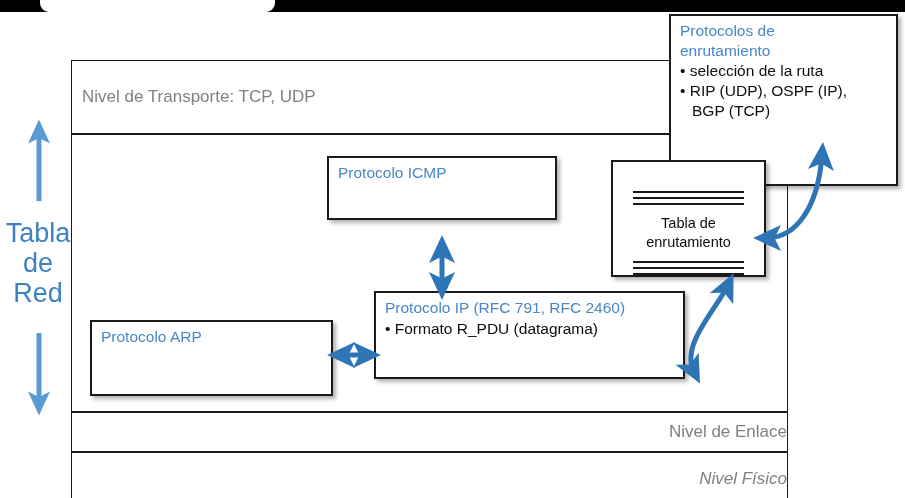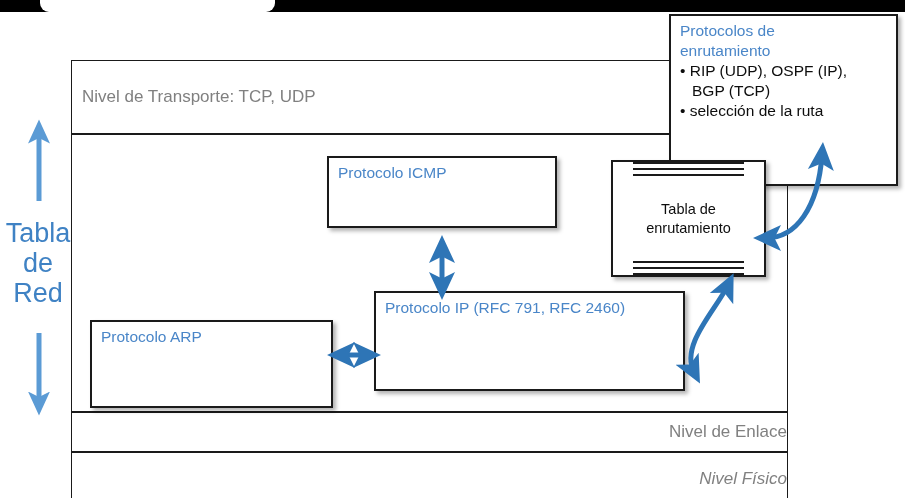--- a/index.html
+++ b/index.html
@@ -92,21 +92,21 @@
 
   
   .doc {
     position: absolute;
     box-sizing: border-box;
     background: #ffffff;
     border: 2px solid #1a1a1a;
     box-shadow: 3px 3px 4px rgba(0,0,0,0.30);
     display: flex;
     flex-direction: column;
-    justify-content: space-between;
+    justify-content: flex-end;
     align-items: center;
   }
   .doc .rules {
     width: 74%;
     display: flex;
     flex-direction: column;
     gap: 4px;
   }
   .doc .rules .r {
     height: 2px;
@@ -164,39 +164,40 @@
   </div>
 
   <div class="side-level" style="left:2px; top:218px; width:72px;">Tabla
 de
 Red</div>
 
   <div class="callout" style="left:669px; top:14px; width:229px; height:172px;">
     <div class="title">Protocolos de
 enrutamiento</div>
     <ul>
+      <li>selección de la ruta</li>
       <li>RIP (UDP), OSPF (IP),
 BGP (TCP)</li>
-      <li>selección de la ruta</li>
     </ul>
   </div>
 
-  <div class="callout" style="left:327px; top:156px; width:230px; height:72px;">
+  <div class="callout" style="left:327px; top:156px; width:230px; height:64px;">
     <div class="title">Protocolo ICMP</div>
     <ul>
     </ul>
   </div>
 
-  <div class="callout" style="left:374px; top:291px; width:311px; height:100px;">
+  <div class="callout" style="left:374px; top:291px; width:311px; height:88px;">
     <div class="title">Protocolo IP (RFC 791, RFC 2460)</div>
     <ul>
+      <li>Formato R_PDU (datagrama)</li>
     </ul>
   </div>
 
-  <div class="callout" style="left:90px; top:320px; width:243px; height:88px;">
+  <div class="callout" style="left:90px; top:320px; width:243px; height:76px;">
     <div class="title">Protocolo ARP</div>
   </div>
 
   <div class="doc" style="left:611px; top:160px; width:155px; height:117px;">
     <div class="rules">
       <div class="r"></div>
       <div class="r"></div>
       <div class="r"></div>
     </div>
     <div class="doc-label">Tabla de

